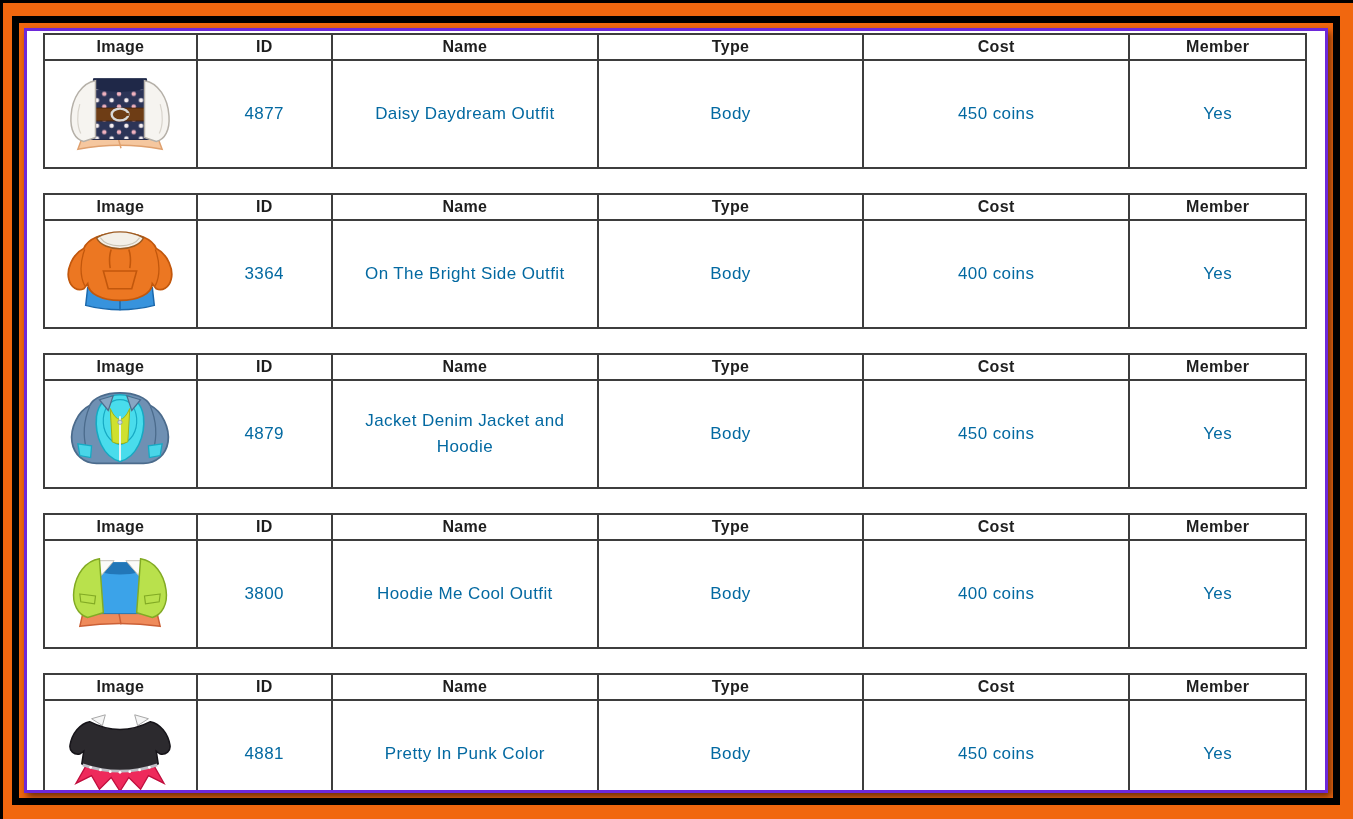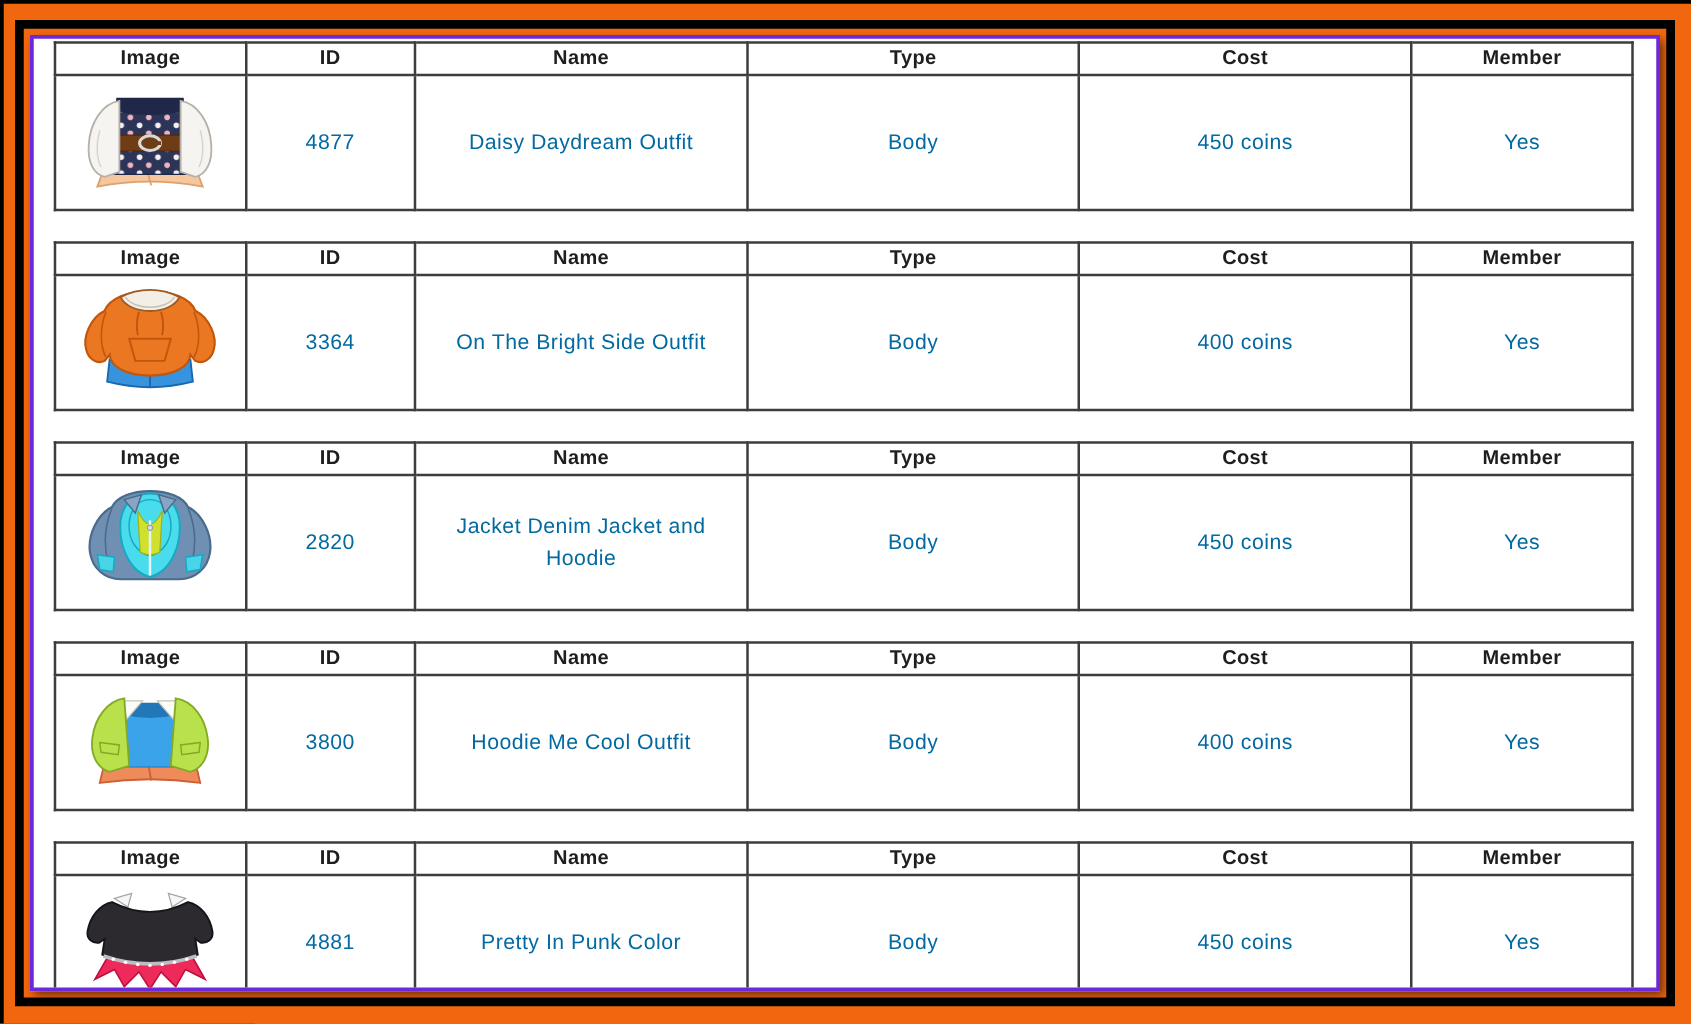--- a/index.html
+++ b/index.html
@@ -174,21 +174,21 @@
               <path d="M65,10 C51,10 43,19 41,32 C39,52 48,74 65,78 C82,74 91,52 89,32 C87,19 79,10 65,10 Z" fill="#49dcec" stroke="#17a9c3" stroke-width="1.6"></path>
               <path d="M65,15 C55,15 49,23 48,34 C47,48 54,58 65,61 C76,58 83,48 82,34 C81,23 75,15 65,15 Z" fill="none" stroke="#17a9c3" stroke-width="1.2"></path>
               <path d="M55,24 Q65,46 75,24 L73,58 Q65,62 57,58 Z" fill="#cfe02e" stroke="#9fb312" stroke-width="1"></path>
               <path d="M65,32 L65,77" stroke="#e9f4f9" stroke-width="2"></path>
               <circle cx="65" cy="38" r="2.2" fill="#d4dde4" stroke="#7c94a6" stroke-width="0.8"></circle>
               <path d="M44,15 L58,11 L53,26 Z" fill="#87a6c3" stroke="#4b6b8c" stroke-width="1.2"></path>
               <path d="M86,15 L72,11 L77,26 Z" fill="#87a6c3" stroke="#4b6b8c" stroke-width="1.2"></path>
             </svg>
           </div>
         </td>
-        <td>2820</td>
+        <td>4879</td>
         <td class="name-cell">Jacket Denim Jacket and Hoodie</td>
         <td>Body</td>
         <td>450 coins</td>
         <td>Yes</td>
       </tr>
     </tbody>
           </table>
 
     <table class="item-table">
       <colgroup>

